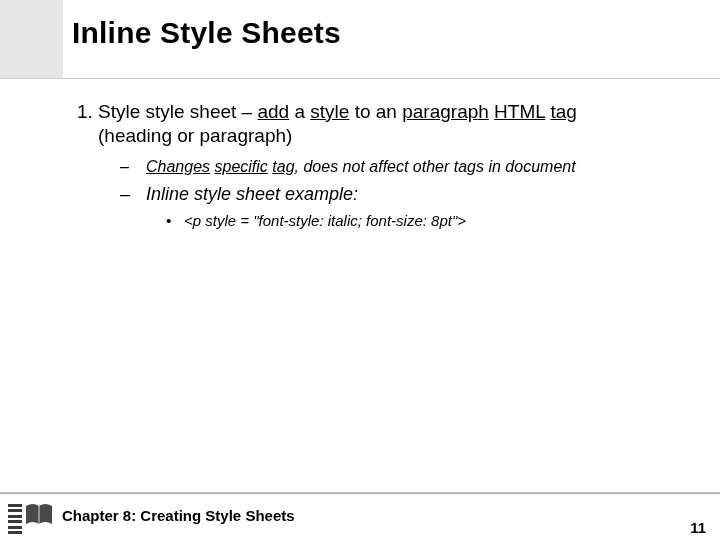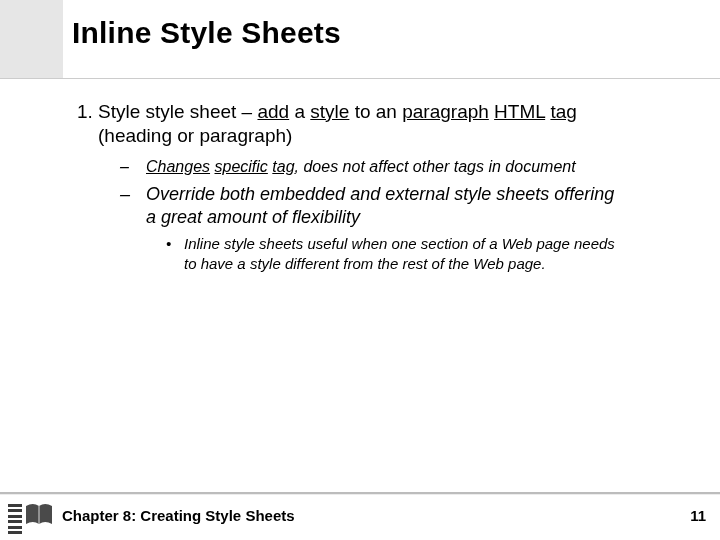--- a/index.html
+++ b/index.html
@@ -152,21 +152,21 @@
     position: absolute;
     left: 62px;
     bottom: 16px;
     font-size: 15px;
     font-weight: bold;
     color: #000;
   }
   .page-number {
     position: absolute;
     right: 14px;
-    bottom: 16px;
+    bottom: 4px;
     font-size: 15px;
     font-weight: bold;
     color: #000;
   }
 </style>
 </head>
 <body>
 
 <div class="slide">
 
@@ -180,23 +180,23 @@
       <li>
         <span class="li1-text">
           <span>Style style sheet – </span><span class="u">add</span><span> a </span><span class="u">style</span><span> to an </span><span class="u">paragraph</span><span> </span><span class="u">HTML</span><span> </span><span class="u">tag</span><span> (heading or paragraph)</span>
         </span>
 
         <ul class="dash">
           <li class="small">
             <span class="u">Changes</span><span> </span><span class="u">specific</span><span> </span><span class="u">tag</span><span>, does not affect other tags in document</span>
           </li>
           <li>
-            <span>Override both embedded and external style sheets offering a great amount of flexibility</span>
+            <span>Inline style sheet example:</span>
             <ul class="bullet">
-              <li>Inline style sheets useful when one section of a Web page needs to have a style different from the rest of the Web page.</li>
+              <li>&lt;p style = "font-style: italic; font-size: 8pt"&gt;</li>
             </ul>
           </li>
         </ul>
       </li>
     </ol>
   </div>
 
   <div class="footer-rule"></div>
   <div class="footer">
     <div class="footer-logo">

